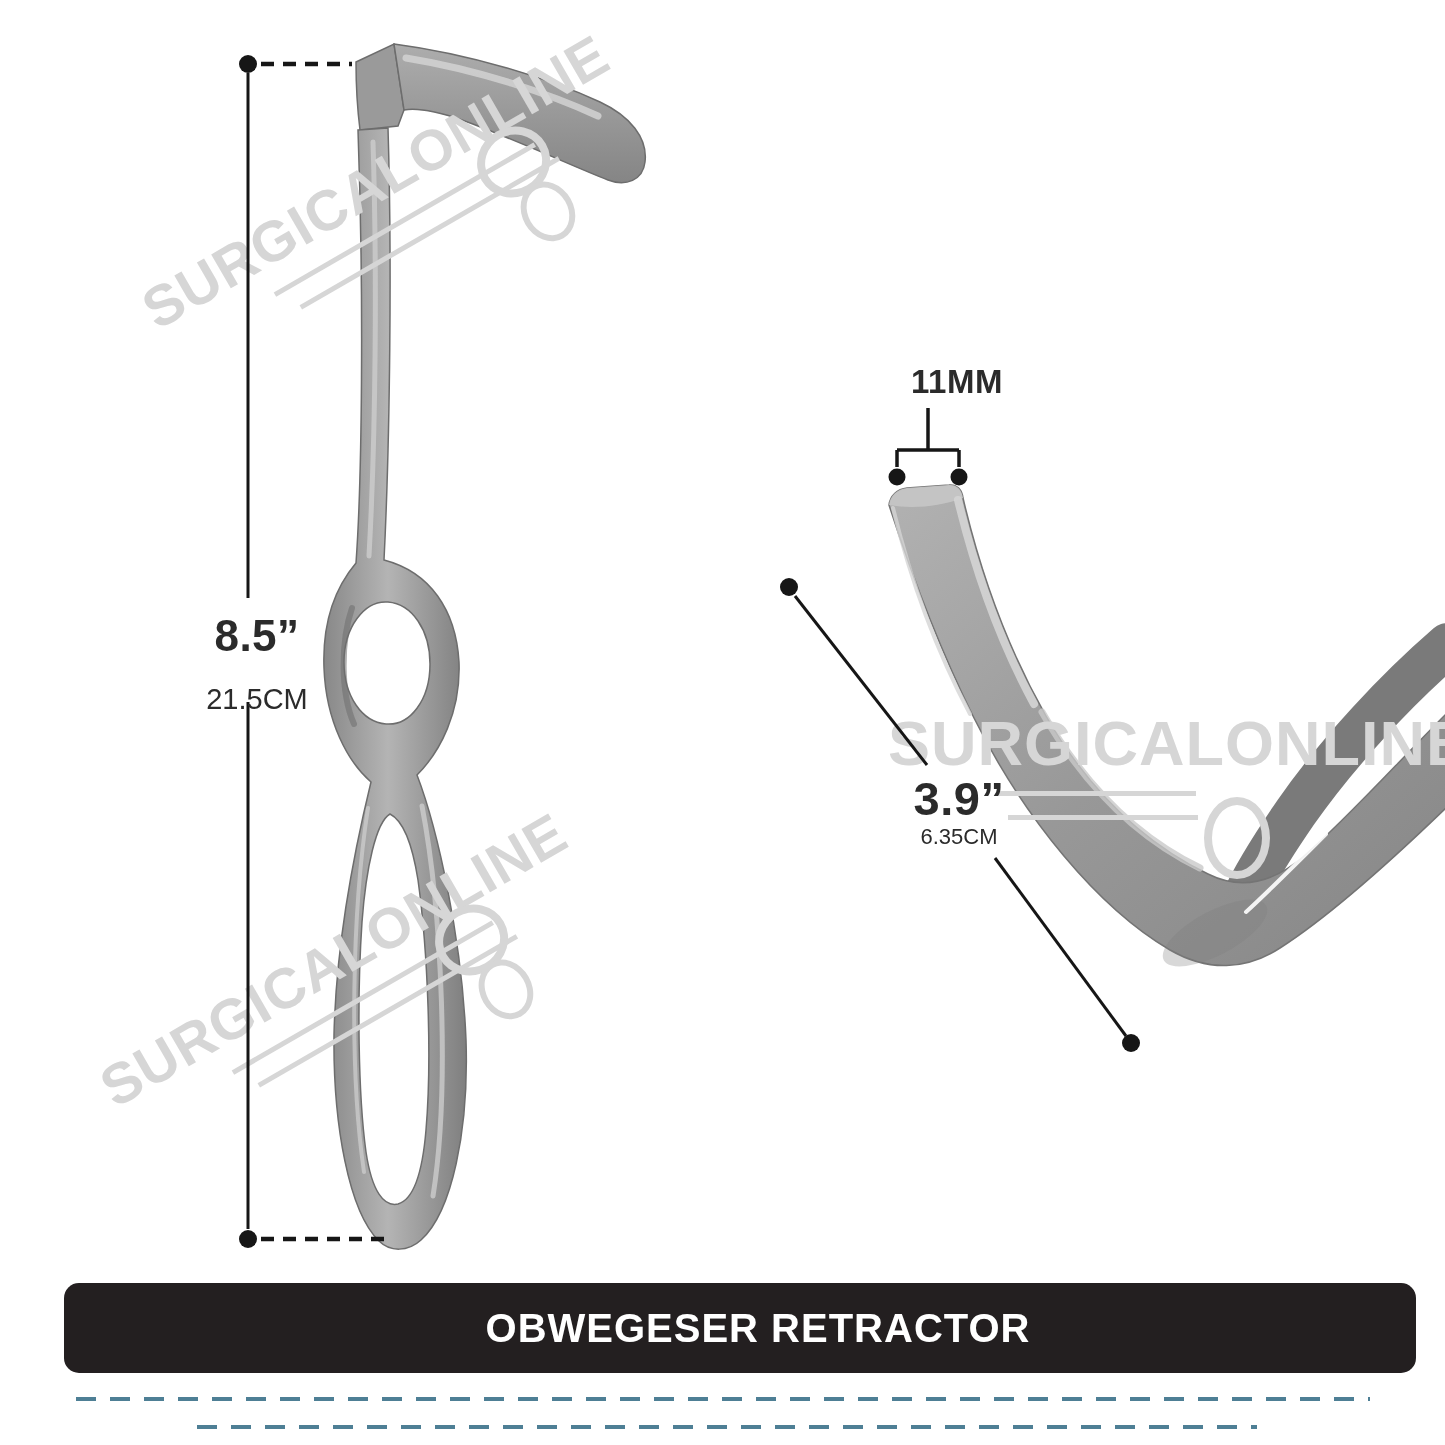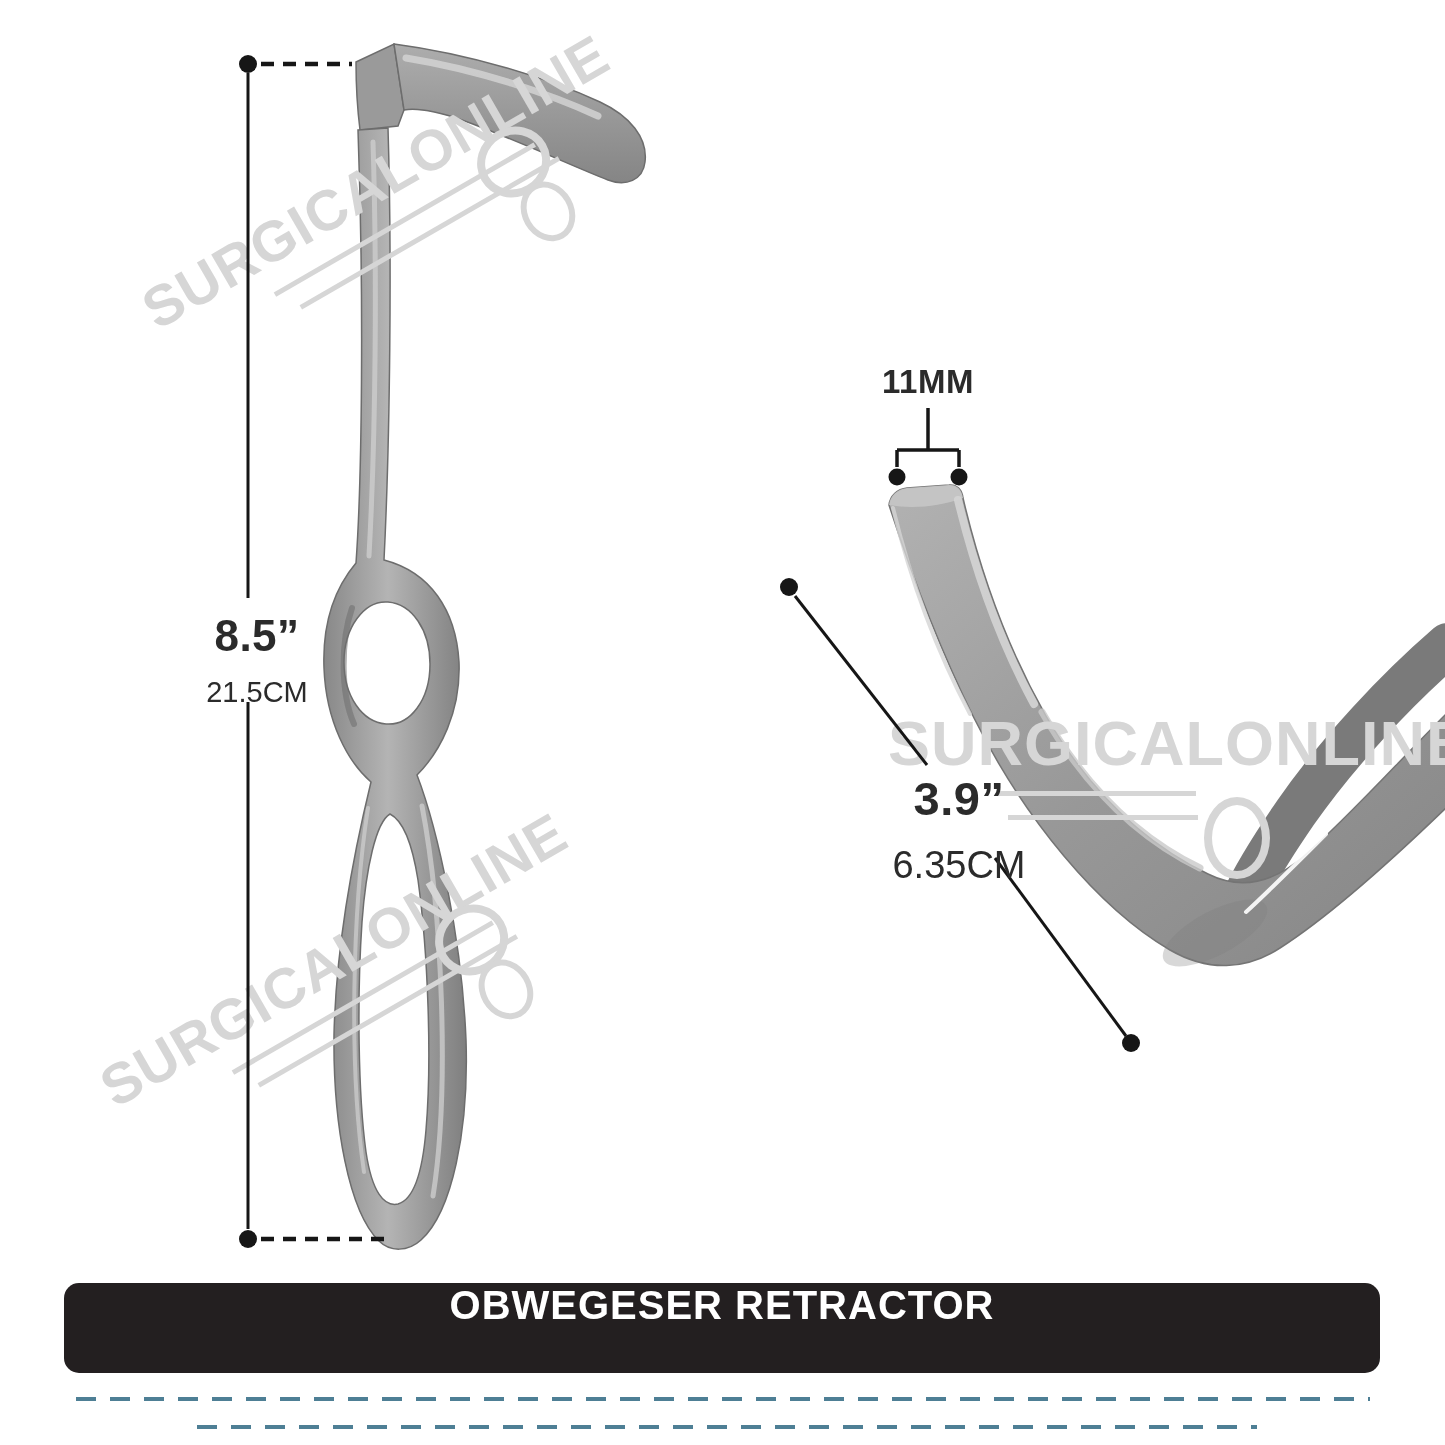--- a/index.html
+++ b/index.html
@@ -17,21 +17,21 @@
   .wm-ring { position:absolute; border:8px solid var(--wm,#d6d6d6); border-radius:50%; }
   #annotation-layer { z-index:3; }
   .dim-label {
     position:absolute; z-index:4; text-align:center; line-height:1.08;
     color:var(--text,#2b2b2b); font-weight:700; letter-spacing:0.5px;
   }
   .dim-label .sub { font-weight:400; letter-spacing:0; }
   .banner {
     position:absolute; z-index:5; left:64px; top:1283px; width:1316px; height:90px;
     background:var(--banner-bg,#231f20); border-radius:15px;
-    display:flex; align-items:flex-start; justify-content:center;
+    display:flex; align-items:center; justify-content:center;padding-left:36px;
   }
   .banner-label {
     color:var(--banner-text,#ffffff); font-size:40px; font-weight:700; letter-spacing:1px;
   }
   .dash-sep { position:absolute; z-index:5; height:4px;
     background:repeating-linear-gradient(90deg, var(--dash,#4e7f95) 0 20px, transparent 20px 34px);
   }
 </style>
 </head>
 <body>
@@ -154,30 +154,30 @@
     <g stroke="#161616" fill="#161616">
       <circle cx="789" cy="587" r="9" stroke="none"></circle>
       <line x1="795" y1="596" x2="927" y2="765" stroke-width="3"></line>
       <line x1="995" y1="858" x2="1126" y2="1036" stroke-width="3"></line>
       <circle cx="1131" cy="1043" r="9" stroke="none"></circle>
     </g>
   </svg>
 
   <div class="dim-label" style="left:157px; top:612px; width:200px; font-size:44px;text-align:center;">
     <div>8.5”</div>
-    <div class="sub" style="font-size:29px; margin-top:17px;">21.5CM</div>
+    <div class="sub" style="font-size:29px; margin-top:24px;">21.5CM</div>
   </div>
 
-  <div class="dim-label" style="left:828px; top:364px; width:200px; font-size:33px;">
+  <div class="dim-label" style="left:857px; top:364px; width:200px; font-size:33px;">
     <div>11MM</div>
   </div>
 
   <div class="dim-label" style="left:859px; top:774px; width:200px; font-size:47px;">
     <div>3.9”</div>
-    <div class="sub" style="font-size:38px; margin-top:20px;">6.35CM</div>
+    <div class="sub" style="font-size:22px; margin-top:0;">6.35CM</div>
   </div>
 
   <div class="banner">
     <span class="banner-label">OBWEGESER RETRACTOR</span>
   </div>
 
   <div class="dash-sep" style="left:76px; top:1397px; width:1294px;"></div>
   <div class="dash-sep" style="left:197px; top:1425px; width:1060px;"></div>
 
 </div>

